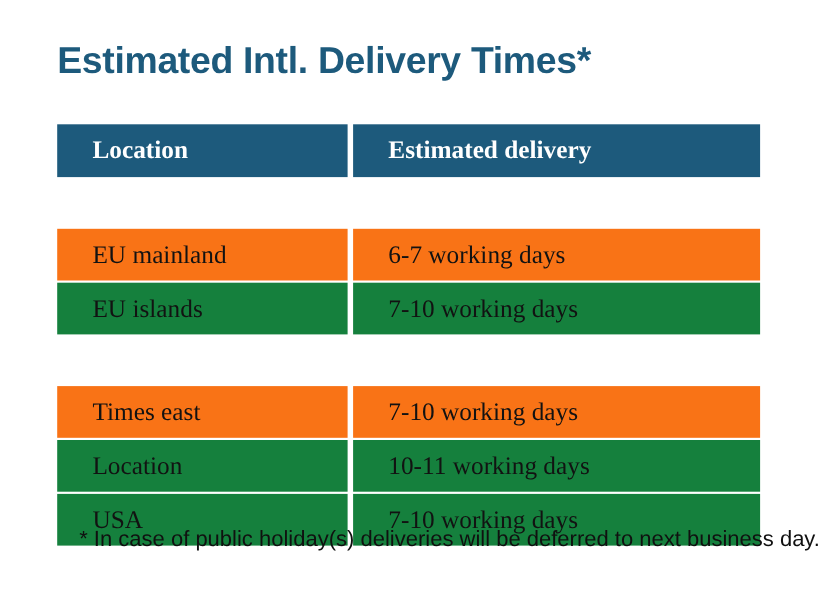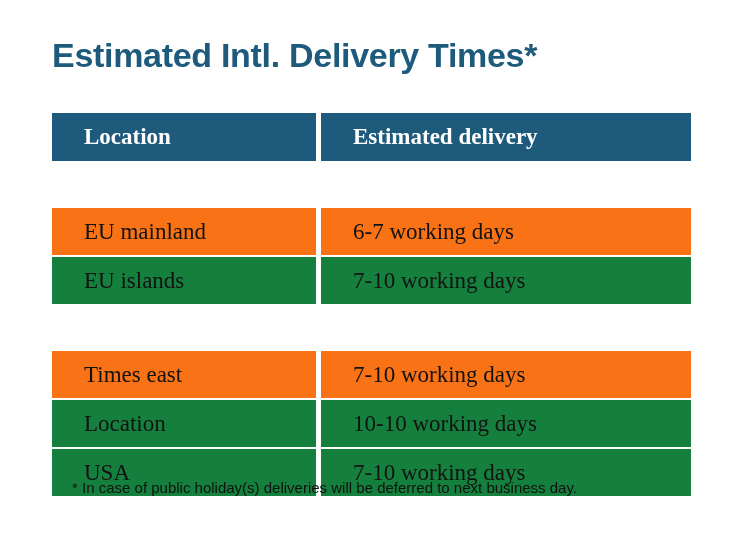--- a/index.html
+++ b/index.html
@@ -76,21 +76,21 @@
     background: #f97316;
     margin-top: 45px;
   }
   .row-light .cell {
     background: #15803d;
   }
   .footnote {
     position: absolute;
     left: 72px;
     top: 479px;
-    font-size: 15px;
+    font-size: 20px;
     color: #101010;
     white-space: nowrap;
   }
 </style>
 </head>
 <body>
 
 <div class="page">
 
   <div class="title">Estimated Intl. Delivery Times*</div>
@@ -112,21 +112,21 @@
       <div class="cell cell-eta">7-10 working days</div>
     </div>
 
     <div class="row row-dark">
       <div class="cell cell-loc">Times east</div>
       <div class="cell cell-eta">7-10 working days</div>
     </div>
 
     <div class="row row-light">
       <div class="cell cell-loc">Location</div>
-      <div class="cell cell-eta">10-10 working days</div>
+      <div class="cell cell-eta">10-11 working days</div>
     </div>
 
 
     <div class="row row-light">
       <div class="cell cell-loc">USA</div>
       <div class="cell cell-eta">7-10 working days</div>
     </div>
 
   </div>
 

